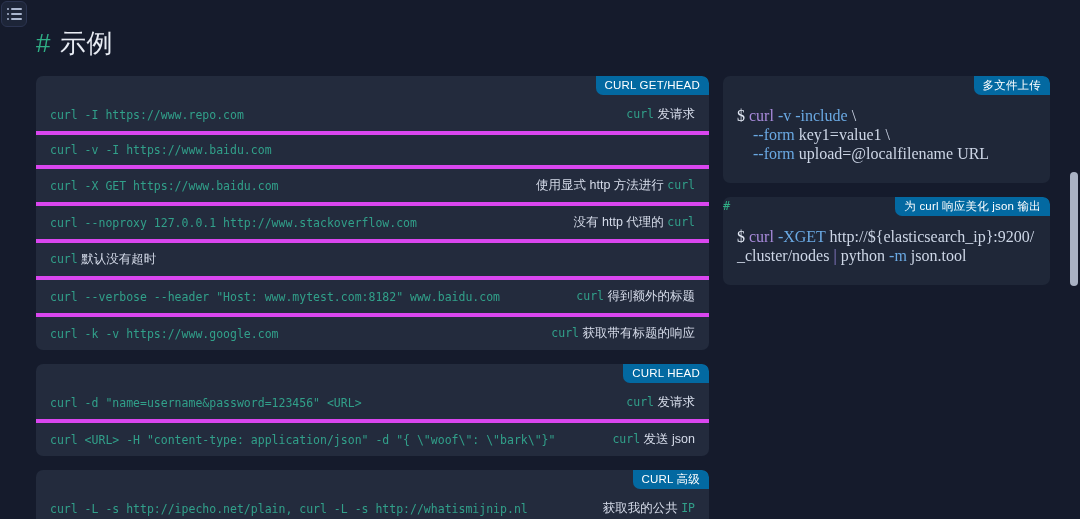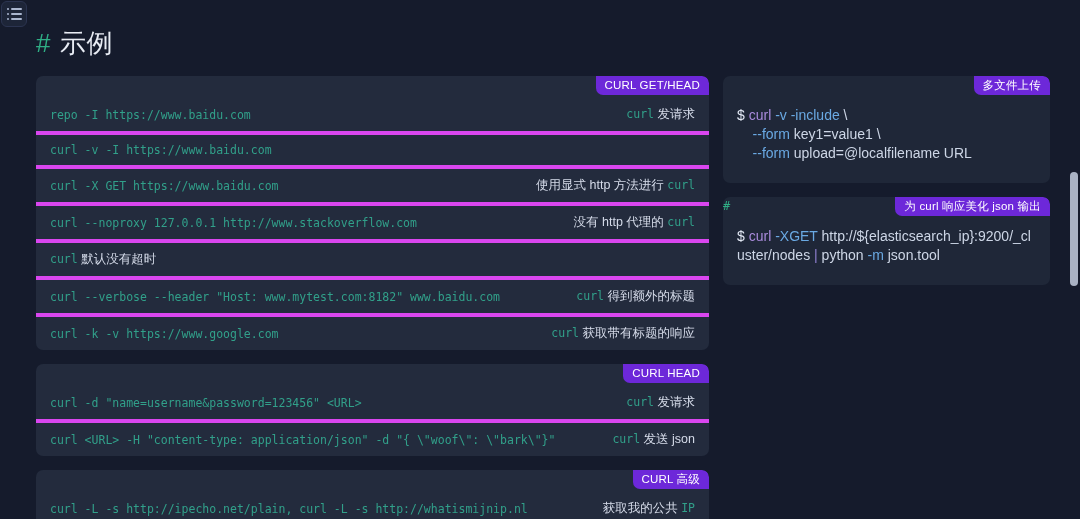--- a/index.html
+++ b/index.html
@@ -61,21 +61,21 @@
     border-radius: 7px;
     margin-bottom: 14px;
     overflow: hidden;
     padding-top: 22px;
   }
   .card.dark { background: #1f2738; }
 
   .badge {
     position: absolute;
     top: 0; right: 0;
-    background: #6d28d9;
+    background: #0369a1;
     color: #ffffff;
     font-size: 11.5px;
     line-height: 19px;
     height: 19px;
     padding: 0 9px;
     border-bottom-left-radius: 7px;
     border-top-right-radius: 7px;
     white-space: nowrap;
     letter-spacing: .2px;
   }
@@ -110,22 +110,22 @@
     font-size: 12.5px;
     color: #d6dcea;
     white-space: nowrap;
     text-align: right;
   }
   .note .mono { font-family: "DejaVu Sans Mono", monospace; color: #31a08a; font-size: 11.5px; }
 
   
   .block {
     padding: 8px 14px 20px 14px;
-    font-family: Liberation Sans, sans-serif;
-    font-size: 14px;
+    font-family: Liberation Serif, serif;
+    font-size: 16px;
     line-height: 19px;
     color: #cdd6e6;
     white-space: pre-wrap;
     word-break: break-all;
   }
   .k-prompt { color: #e3e9f5; }
   .k-cmd    { color: #a98bdc; }
   .k-flag   { color: #6aa9e3; }
   .k-plain  { color: #cdd6e6; }
   .k-pipe   { color: #8f7fd0; }
@@ -172,21 +172,21 @@
   </h1>
 
   <div id="grid">
 
     <div id="col-left">
 
       <div class="card">
         <span class="badge">CURL GET/HEAD</span>
         <div>
             <div class="row">
-              <div class="code">repo -I https://www.baidu.com</div>
+              <div class="code">curl -I https://www.repo.com</div>
               <div class="note"><span class="mono">curl</span> 发请求</div>
             </div>
             <div class="row">
               <div class="code">curl -v -I https://www.baidu.com</div>
             </div>
             <div class="row">
               <div class="code">curl -X GET https://www.baidu.com</div>
               <div class="note">使用显式 http 方法进行 <span class="mono">curl</span></div>
             </div>
             <div class="row">

